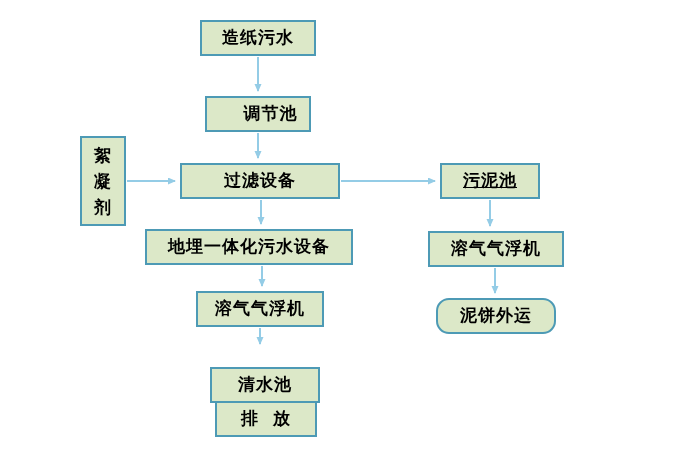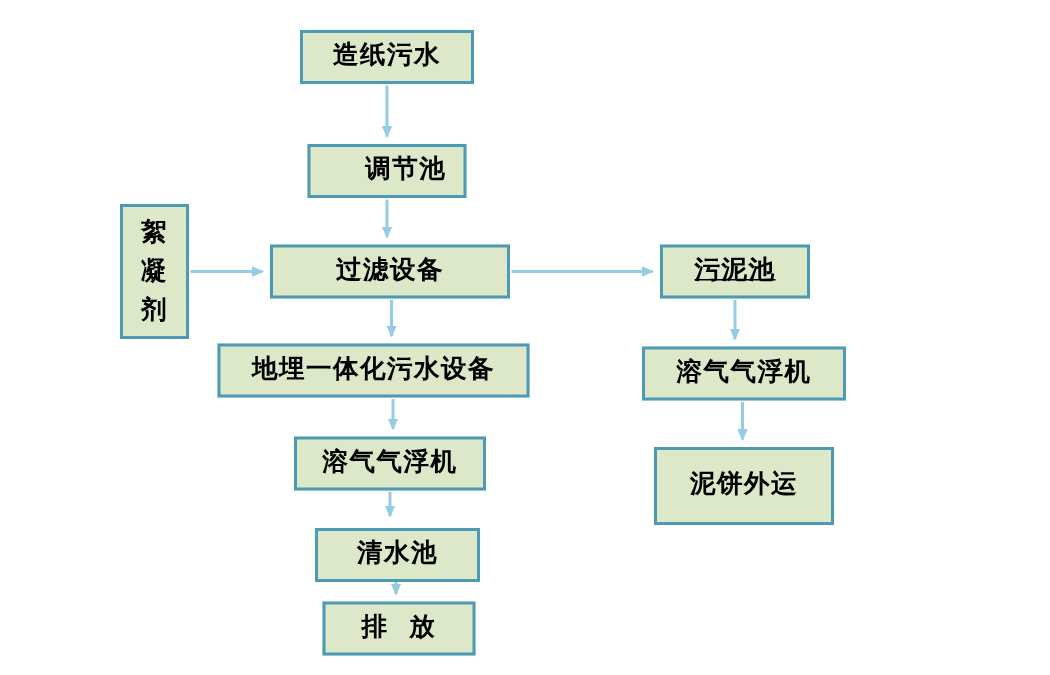--- a/index.html
+++ b/index.html
@@ -41,22 +41,22 @@
   }
   
   .n-paper      { left: 200px; top:  20px; width: 116px; height: 36px; }
   .n-regulate   { left: 205px; top:  96px; width: 106px; height: 36px; padding-left: 25px; }
   .n-floc       { left:  80px; top: 136px; width:  46px; height: 90px; line-height: 26px; }
   .n-daf        { left: 180px; top: 163px; width: 160px; height: 36px; }
   .n-sludge     { left: 440px; top: 163px; width: 100px; height: 36px; text-decoration: underline; }
   .n-buried     { left: 145px; top: 229px; width: 208px; height: 36px; }
   .n-dewater    { left: 428px; top: 231px; width: 136px; height: 36px; }
   .n-filter     { left: 196px; top: 291px; width: 128px; height: 36px; }
-  .n-mudcake    { left: 436px; top: 298px; width: 120px; height: 52px; }
-  .n-cleanwater { left: 210px; top: 352px; width: 110px; height: 36px; }
+  .n-mudcake    { left: 436px; top: 298px; width: 120px; height: 36px; border-radius: 13px; }
+  .n-cleanwater { left: 210px; top: 367px; width: 110px; height: 36px; }
   .n-discharge  { left: 215px; top: 401px; width: 102px; height: 36px; text-align: right; }
 </style>
 </head>
 <body>
 
 <div id="canvas">
 
   <svg id="arrow-layer" viewBox="0 0 700 450" xmlns="http://www.w3.org/2000/svg">
     <defs>
       <marker id="ah" markerWidth="9" markerHeight="8" refX="7" refY="3.5" orient="auto" markerUnits="userSpaceOnUse">

